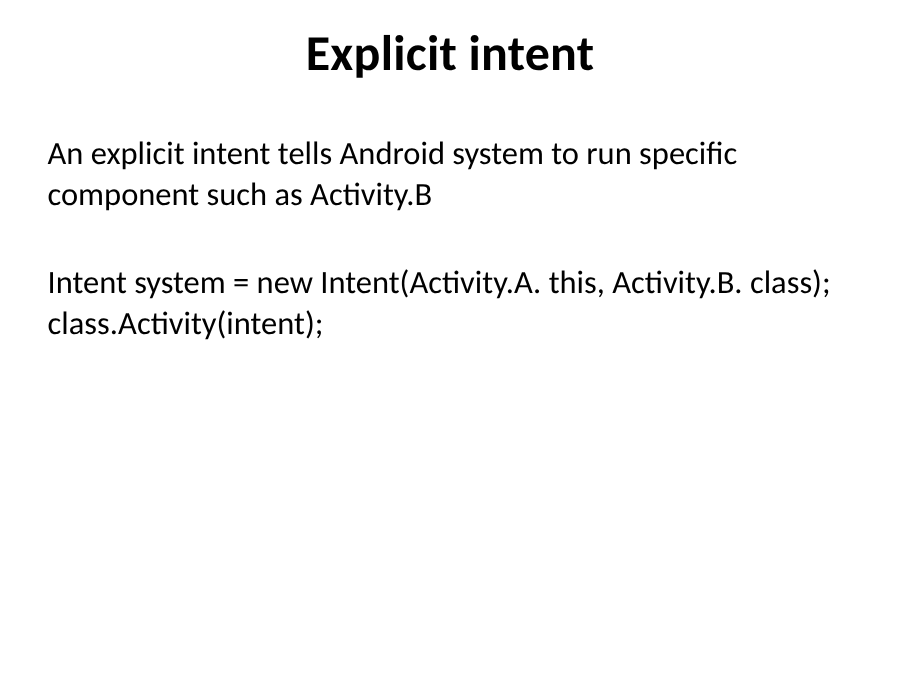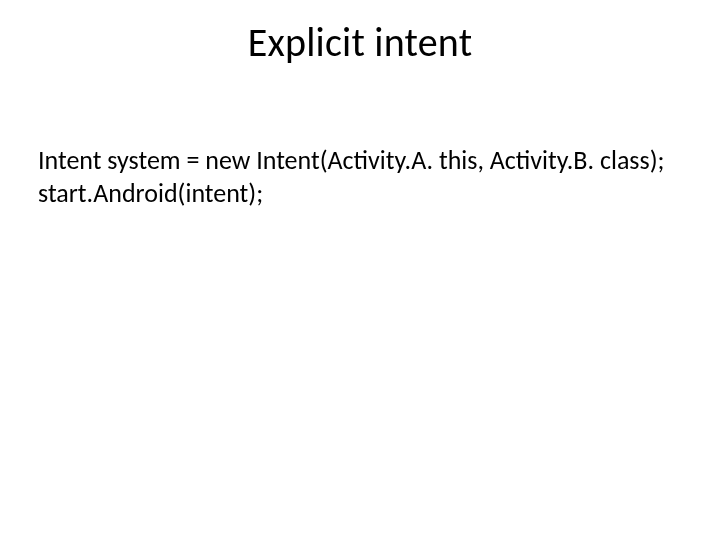--- a/index.html
+++ b/index.html
@@ -18,21 +18,21 @@
     position: relative;
     box-sizing: border-box;
   }
   .title {
     position: absolute;
     top: 18px;
     left: 0;
     width: 100%;
     text-align: center;
     font-size: 40px;
-    font-weight: 400;
+    font-weight: 700;
     letter-spacing: 0.2px;
   }
   .body {
     position: absolute;
     top: 106px;
     left: 38px;
     right: 38px;
     font-size: 26px;
     line-height: 1.25;
   }
@@ -42,17 +42,18 @@
   .gap {
     height: 38px;
   }
 </style>
 </head>
 <body>
 
 <div class="slide">
   <div class="title">Explicit intent</div>
   <div class="body">
+    <p class="para">An explicit intent tells Android system to run specific component such as Activity.B</p>
     <div class="gap"></div>
     <p class="para">Intent system = new Intent(Activity.A. this, Activity.B. class);</p>
-    <p class="para">start.Android(intent);</p>
+    <p class="para">class.Activity(intent);</p>
   </div>
 </div>
 
 </body></html>

